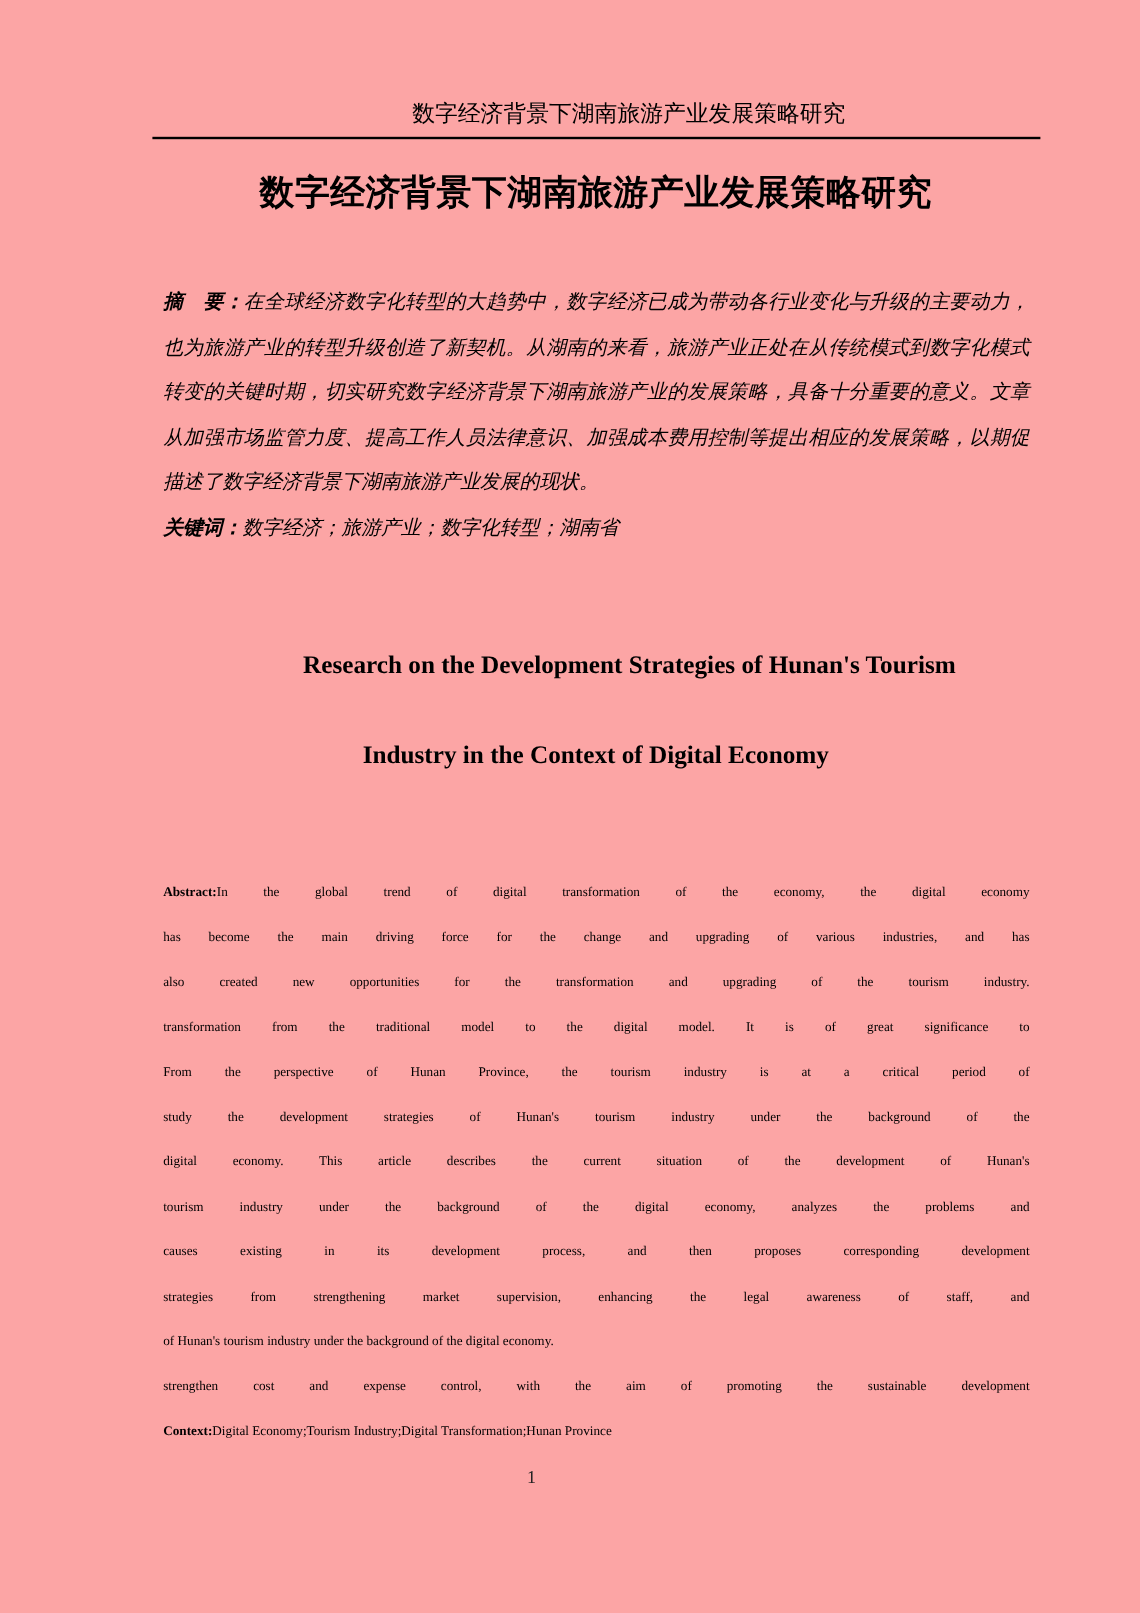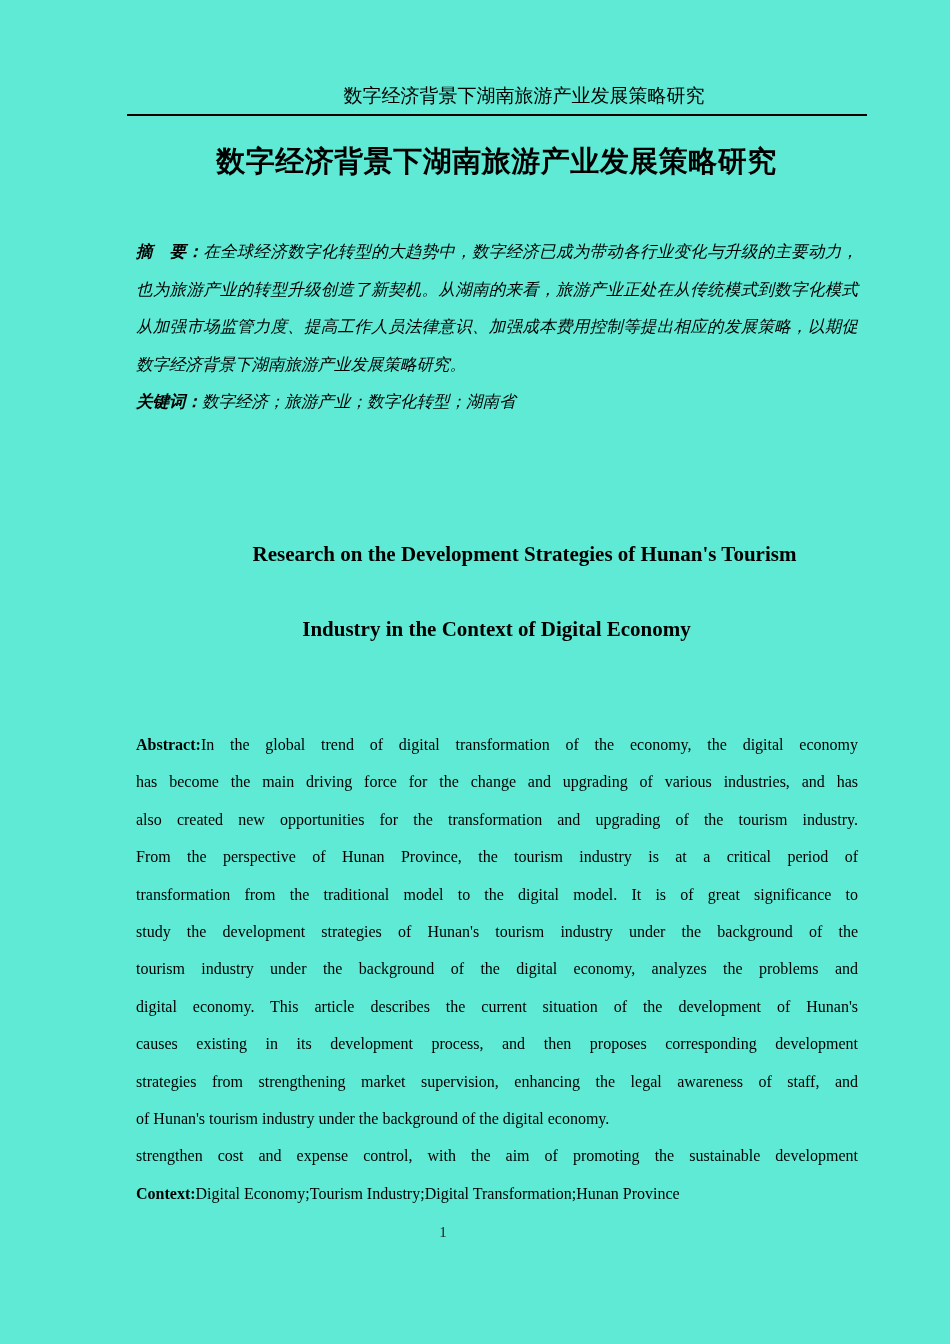--- a/index.html
+++ b/index.html
@@ -1,21 +1,21 @@
 <!DOCTYPE html>
 <html><head>
 <meta charset="utf-8">
 <title>Document Page</title>
 <style>
   html, body { margin: 0; padding: 0; background: #ffffff; }
   .page {
     position: relative;
     width: 950px;
     height: 1344px;
-    background: #5eead4;
+    background: #fca5a5;
     overflow: hidden;
     color: #000000;
     font-family: "Liberation Serif", serif;
   }
 
   
   .header {
     position: absolute;
     left: 127px;
     top: 84px;
@@ -75,21 +75,21 @@
     text-align-last: center;
   }
   .en-title .line:first-child { text-indent: 56px; } 
 
   
   .en-block {
     position: absolute;
     left: 136px;
     top: 726px;
     width: 722px;
-    font-size: 16px;
+    font-size: 11px;
     font-family: "Liberation Serif", serif;
   }
   .en-block .line { line-height: 37.4px; }
 
   
   .line {
     text-align: justify;
     text-align-last: justify;
   }
   .line.last,
@@ -124,43 +124,44 @@
   <header class="header">
     <div class="running-title">数字经济背景下湖南旅游产业发展策略研究</div>
   </header>
 
   <h1 class="title-zh">数字经济背景下湖南旅游产业发展策略研究</h1>
 
   <section class="cn-block">
     <div>
         <div class="line"><span class="para-label">摘　要：</span>在全球经济数字化转型的大趋势中，数字经济已成为带动各行业变化与升级的主要动力，</div>
         <div class="line">也为旅游产业的转型升级创造了新契机。从湖南的来看，旅游产业正处在从传统模式到数字化模式</div>
+        <div class="line">转变的关键时期，切实研究数字经济背景下湖南旅游产业的发展策略，具备十分重要的意义。文章</div>
         <div class="line">从加强市场监管力度、提高工作人员法律意识、加强成本费用控制等提出相应的发展策略，以期促</div>
-        <div class="line last">数字经济背景下湖南旅游产业发展策略研究。</div>
+        <div class="line last">描述了数字经济背景下湖南旅游产业发展的现状。</div>
       </div>
     <div class="line kw-line">
       <span class="para-label">关键词：</span><span>数字经济；旅游产业；数字化转型；湖南省</span>
     </div>
   </section>
 
   <section class="en-title">
       <div class="line">Research on the Development Strategies of Hunan's Tourism</div>
       <div class="line last">Industry in the Context of Digital Economy</div>
     </section>
 
   <section class="en-block">
     <div>
         <div class="line"><span class="para-label">Abstract:</span>In the global trend of digital transformation of the economy, the digital economy</div>
         <div class="line">has become the main driving force for the change and upgrading of various industries, and has</div>
         <div class="line">also created new opportunities for the transformation and upgrading of the tourism industry.</div>
+        <div class="line">transformation from the traditional model to the digital model. It is of great significance to</div>
         <div class="line">From the perspective of Hunan Province, the tourism industry is at a critical period of</div>
-        <div class="line">transformation from the traditional model to the digital model. It is of great significance to</div>
         <div class="line">study the development strategies of Hunan's tourism industry under the background of the</div>
+        <div class="line">digital economy. This article describes the current situation of the development of Hunan's</div>
         <div class="line">tourism industry under the background of the digital economy, analyzes the problems and</div>
-        <div class="line">digital economy. This article describes the current situation of the development of Hunan's</div>
         <div class="line">causes existing in its development process, and then proposes corresponding development</div>
         <div class="line">strategies from strengthening market supervision, enhancing the legal awareness of staff, and</div>
         <div class="line last">of Hunan's tourism industry under the background of the digital economy.</div>
         <div class="line">strengthen cost and expense control, with the aim of promoting the sustainable development</div>
       </div>
     <div class="line kw-line">
       <span class="para-label">Context:</span><span>Digital Economy;Tourism Industry;Digital Transformation;Hunan Province</span>
     </div>
   </section>
 

